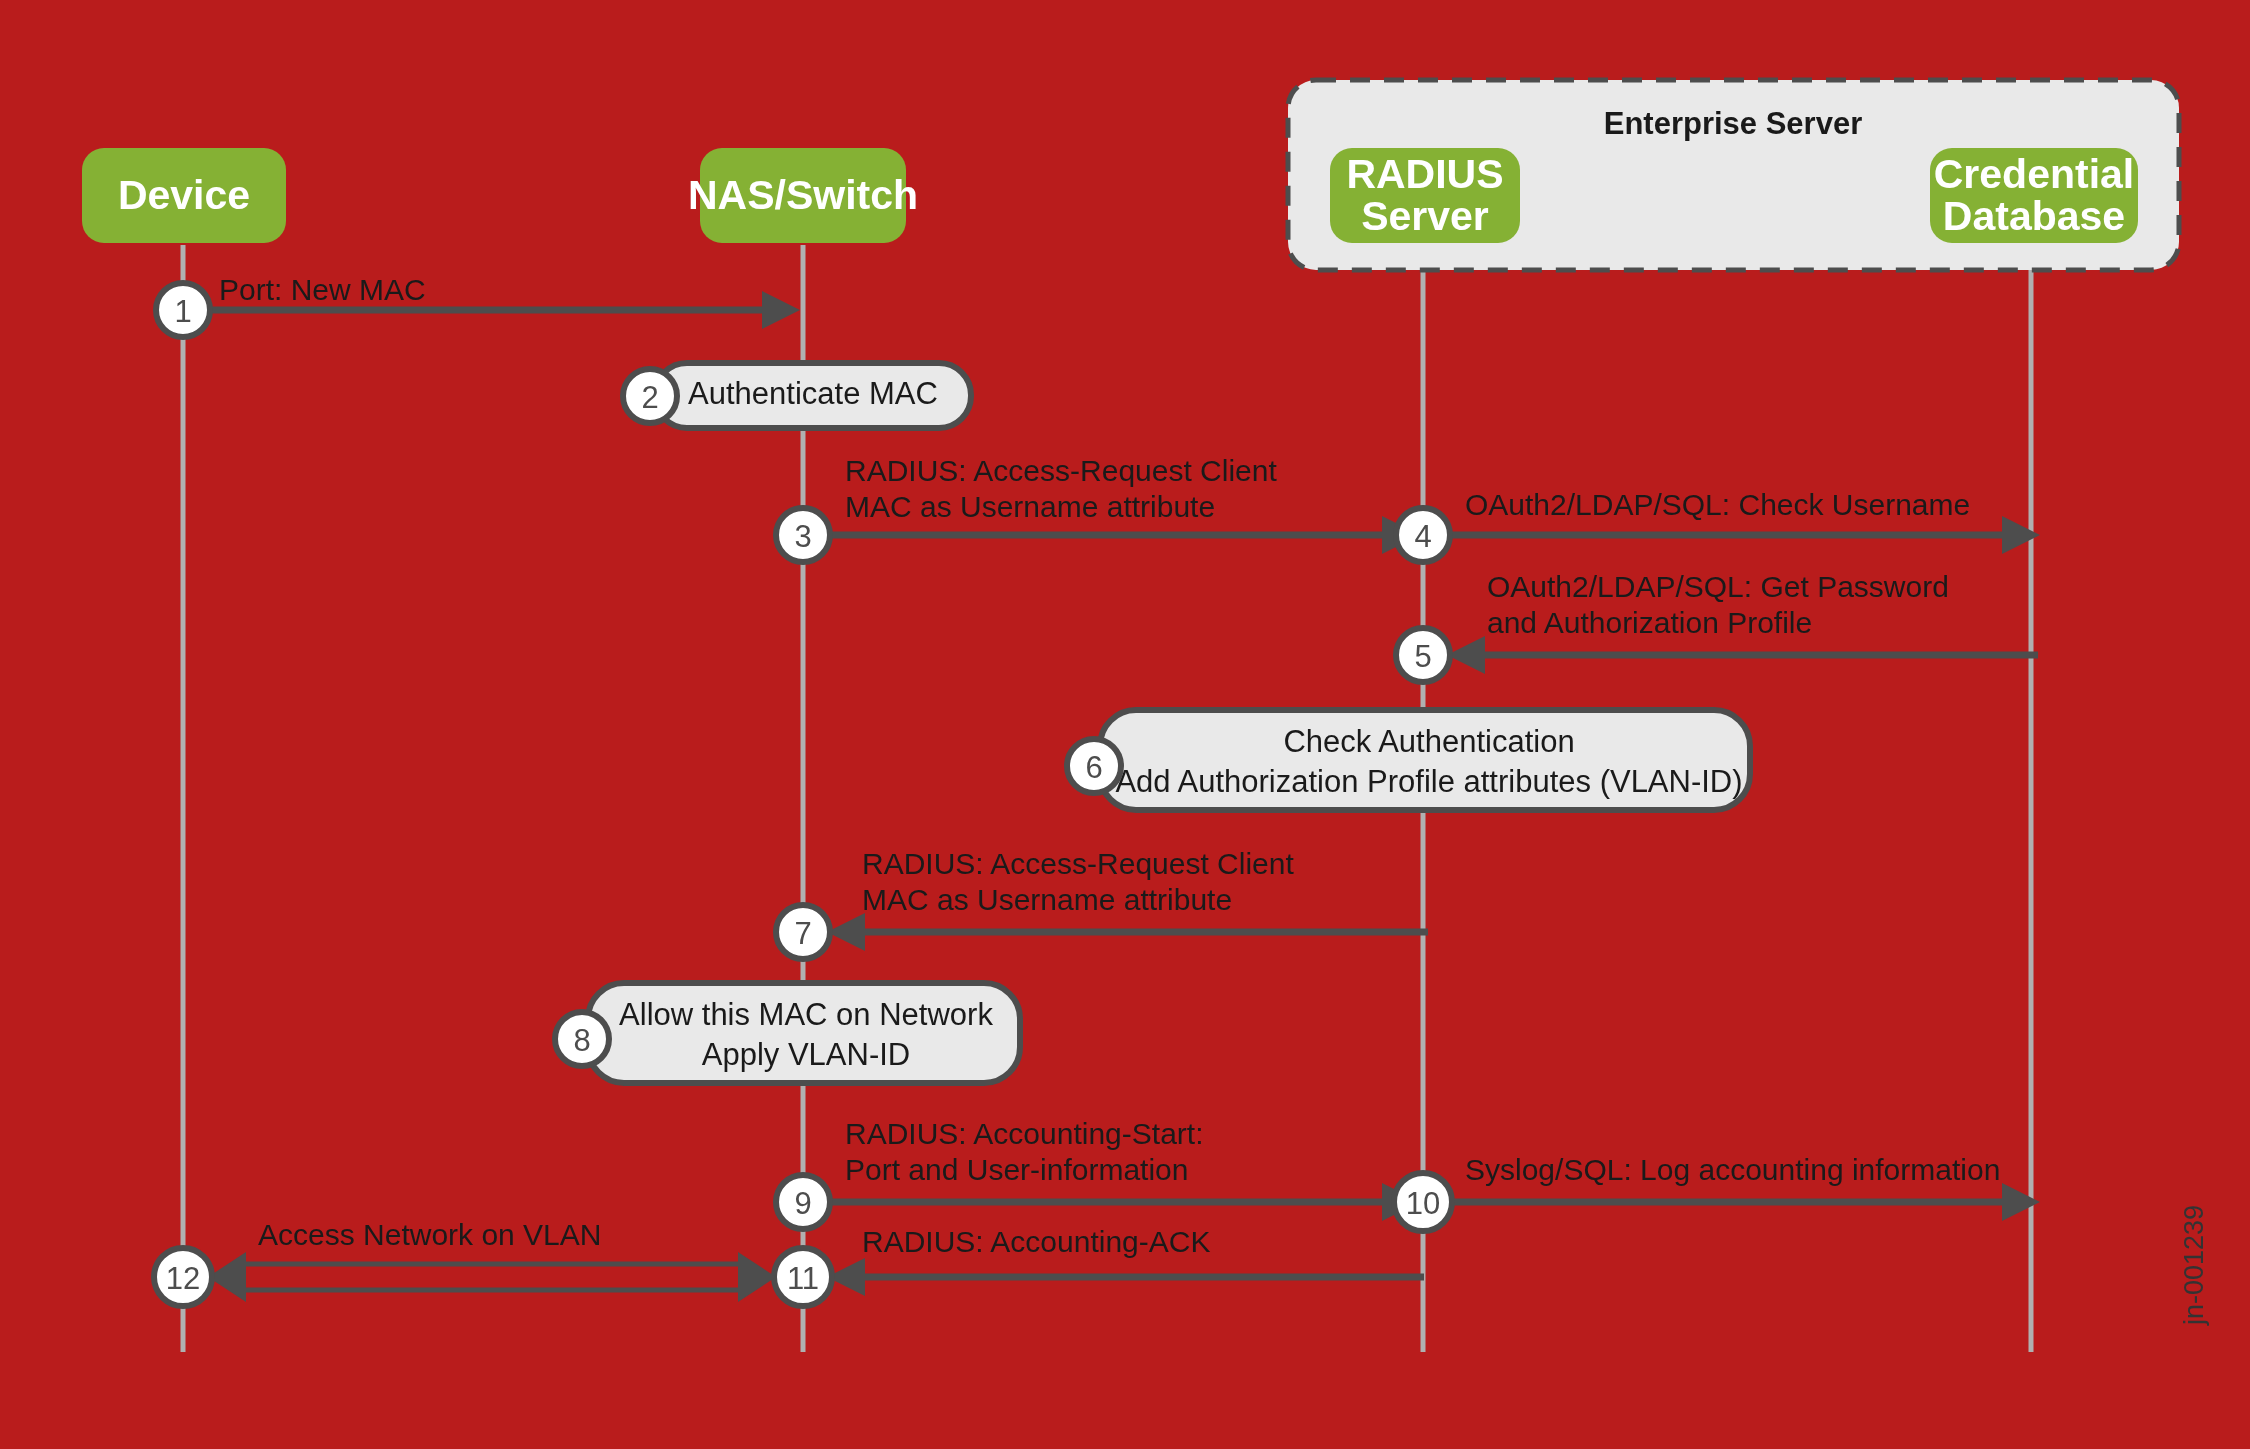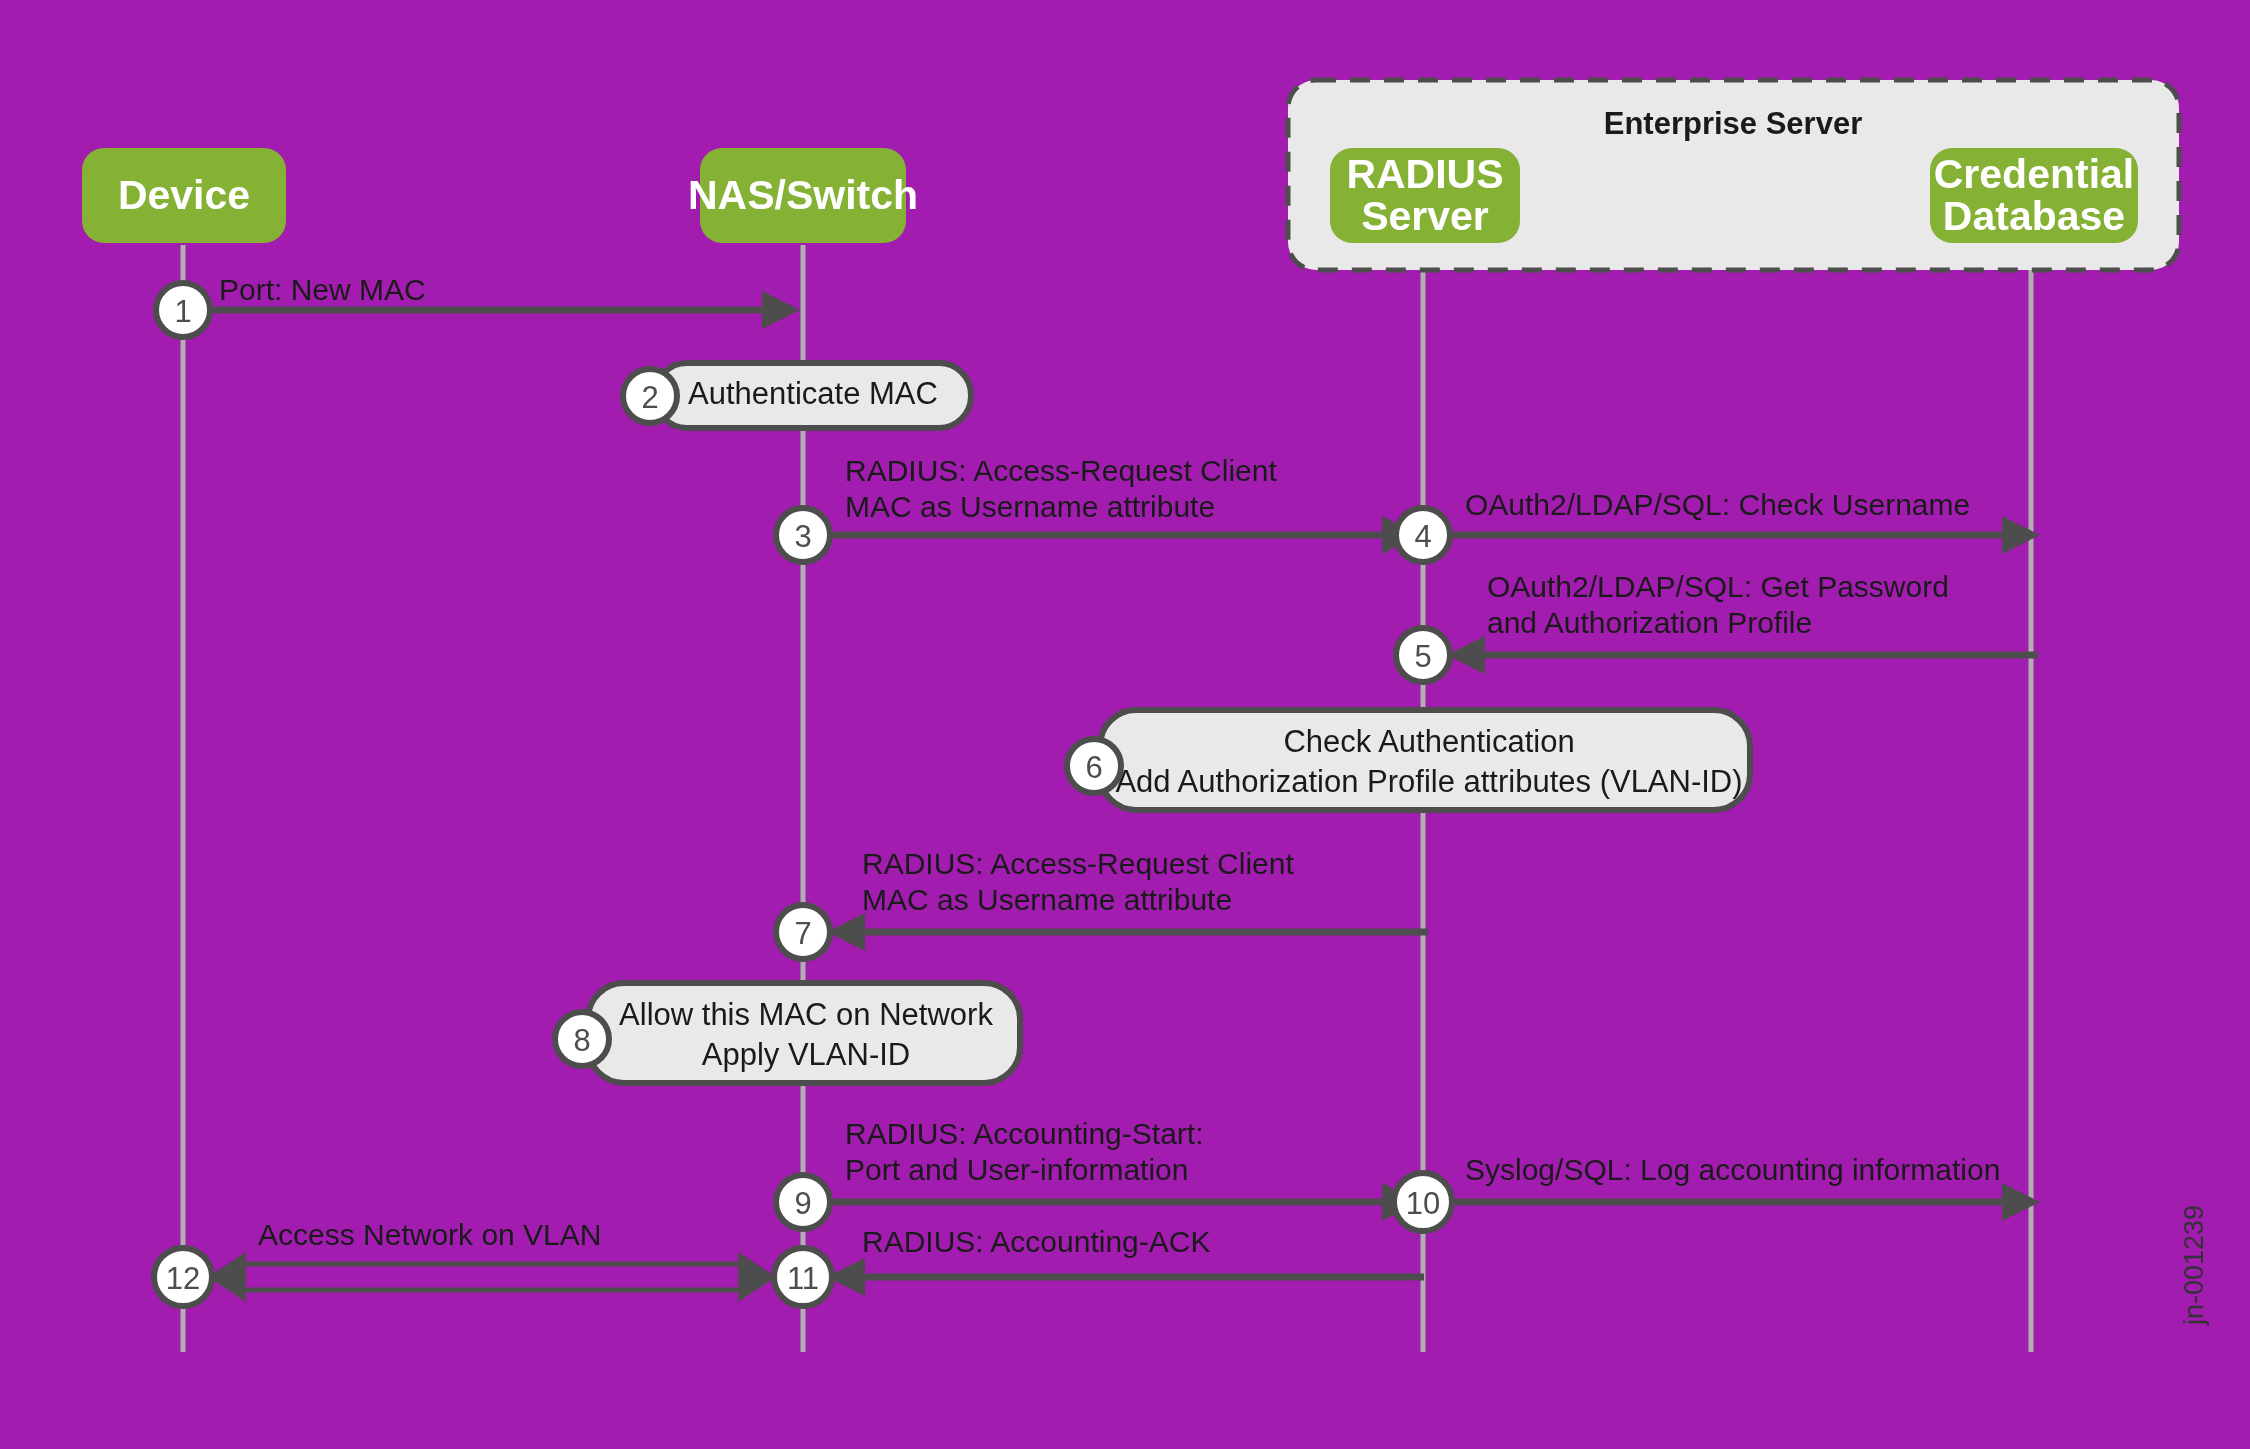--- a/index.html
+++ b/index.html
@@ -8,21 +8,21 @@
     padding: 0;
     background: #ffffff;
   }
   body {
     font-family: "Liberation Sans", sans-serif;
   }
   #diagram-root {
     position: relative;
     width: 2250px;
     height: 1449px;
-    background: #a21caf;
+    background: #b91c1c;
     overflow: hidden;
   }
   #diagram-svg {
     position: absolute;
     left: 0;
     top: 0;
     width: 2250px;
     height: 1449px;
   }
   .lifeline {

